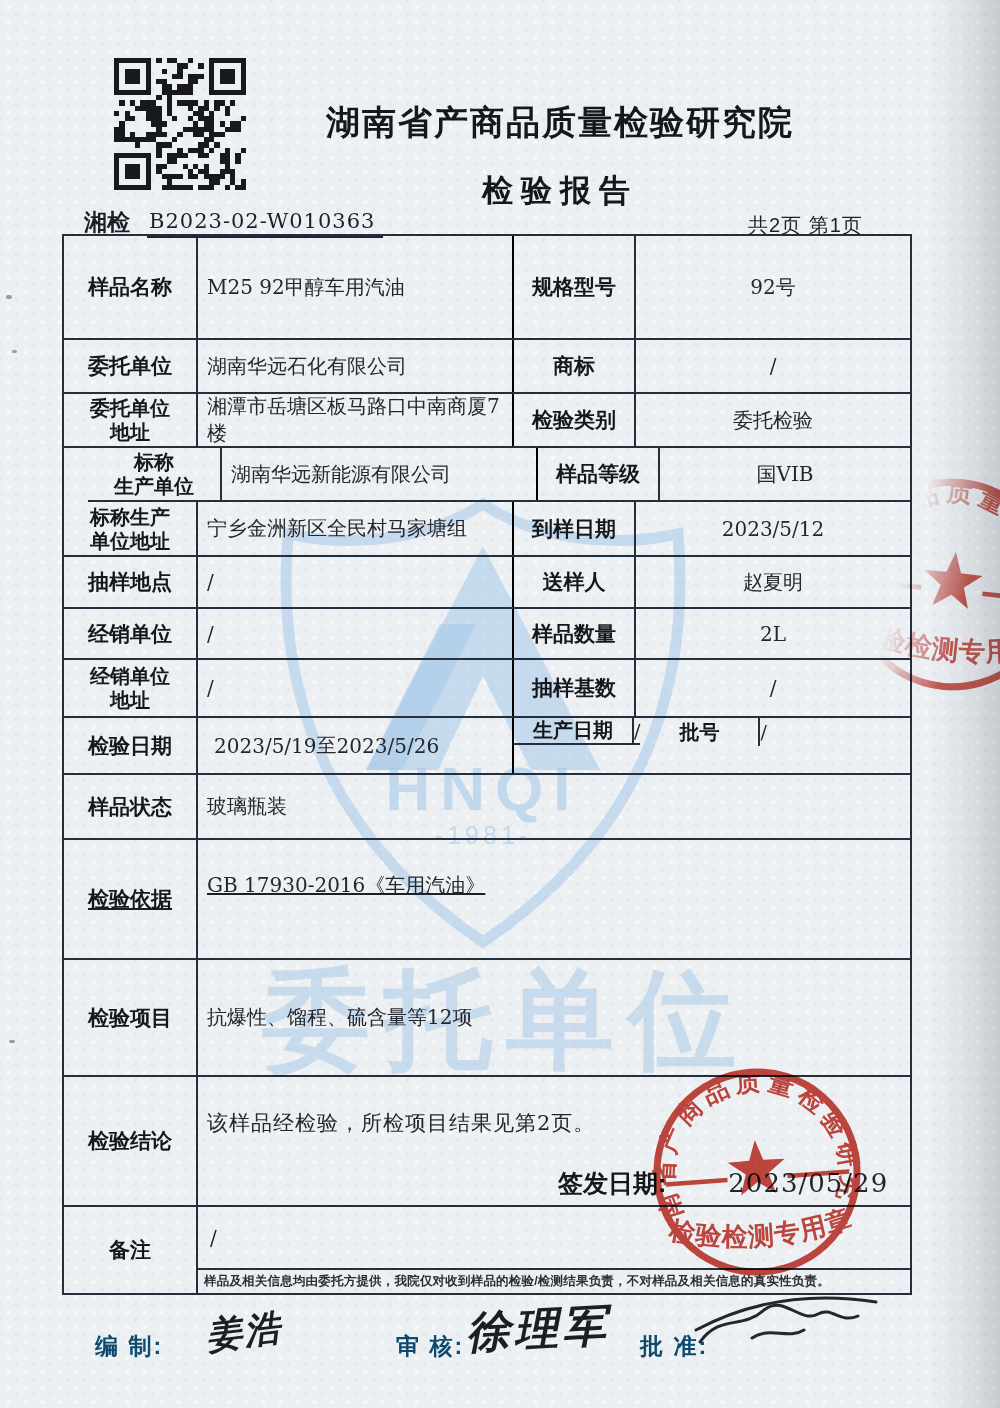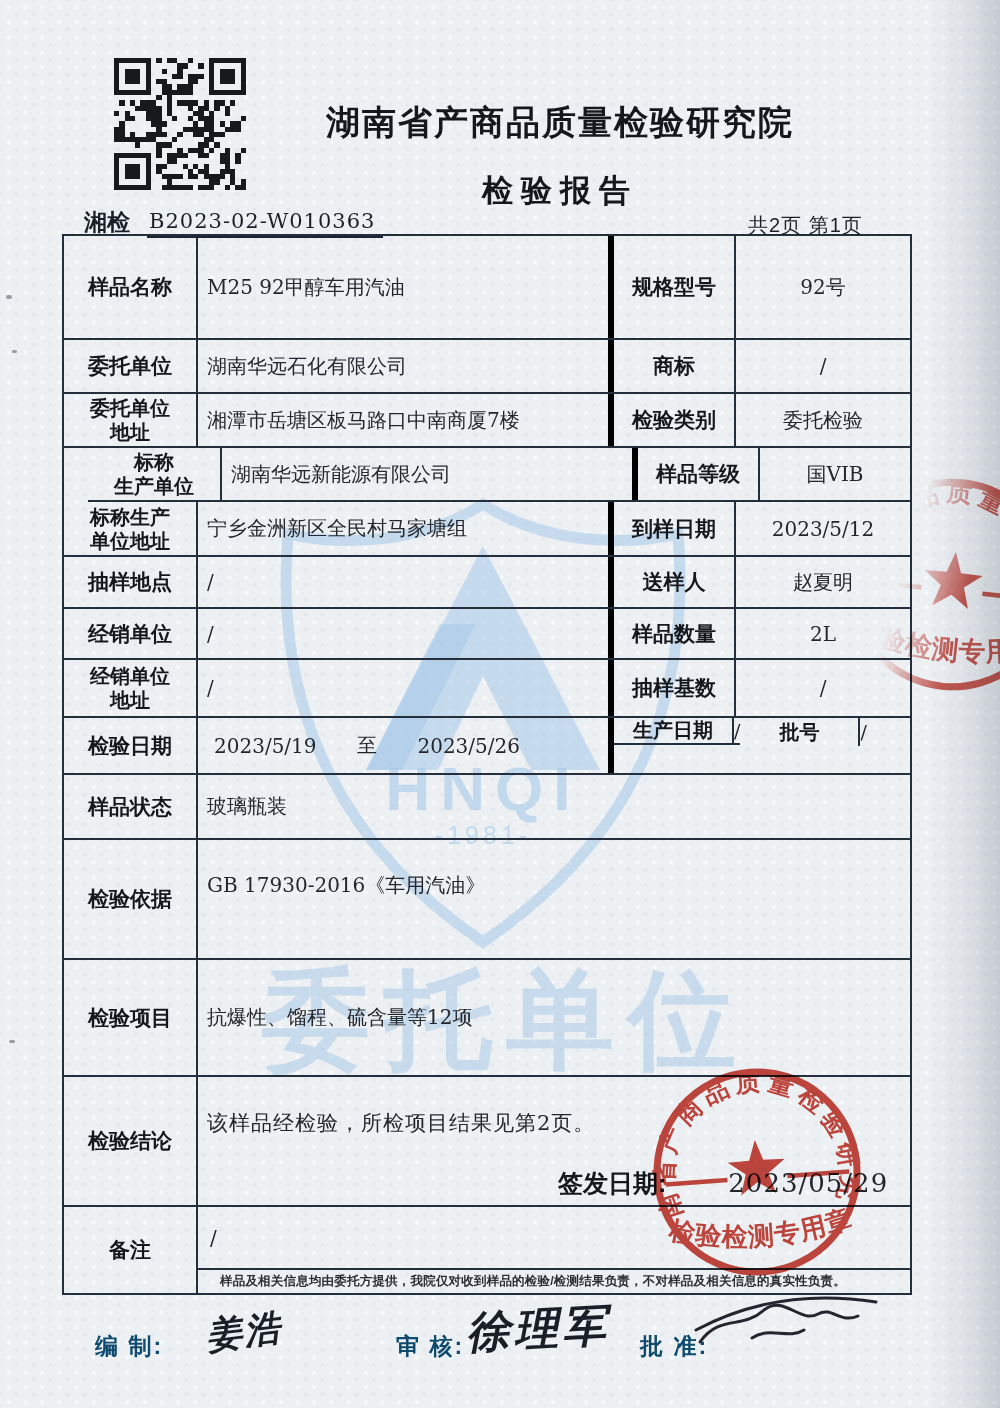--- a/index.html
+++ b/index.html
@@ -36,21 +36,21 @@
   .pageinfo{left:748px;top:212px;font-size:20px;letter-spacing:1px;}
   
   .rt{left:62px;top:234px;width:850px;height:1061px;z-index:2;
     border:2px solid #242e3c;box-sizing:border-box;display:flex;flex-direction:column;
     background:transparent;}
   .row{display:flex;box-sizing:border-box;border-bottom:2px solid #242e3c;flex:0 0 auto;}
   .row.last{border-bottom:none;}
   .cell{box-sizing:border-box;display:flex;align-items:center;}
   .lab{width:134px;border-right:2px solid #242e3c;justify-content:center;text-align:center;
     font-weight:700;font-size:21px;line-height:1.2;white-space:pre-line;color:#14171c;flex:0 0 auto;}
-  .con{width:416px;border-right:6px solid #000000;padding-left:9px;font-size:20px;flex:0 0 auto;
+  .con{width:316px;border-right:2px solid #000000;padding-left:9px;font-size:20px;flex:0 0 auto;
     font-family:"DejaVu Serif",serif;color:#23262c;}
   .rlab{width:122px;border-right:2px solid #242e3c;justify-content:center;text-align:center;
     font-weight:700;font-size:21px;line-height:1.2;white-space:pre-line;color:#14171c;flex:0 0 auto;}
   .val{flex:1;justify-content:center;text-align:center;font-size:20px;
     font-family:"DejaVu Serif",serif;color:#23262c;}
   .con.full{flex:1;border-right:none;}
   .r9con{justify-content:space-between;padding:0 88px 0 16px;}
   .r9right{flex:1;display:flex;flex-direction:row;}
   .subrow{display:flex;box-sizing:border-box;flex:0 0 auto;}
   .subrow.first{border-bottom:2px solid #242e3c;height:27px;}
@@ -60,21 +60,21 @@
   .sv{flex:1;display:flex;align-items:center;justify-content:center;font-size:19px;
     font-family:"DejaVu Serif",serif;}
   .concl{position:relative;flex:1;border-right:none;padding:0;align-items:flex-start;}
   .concl-text{position:absolute;left:9px;top:32px;font-size:21px;letter-spacing:1px;}
   .issue{position:absolute;left:360px;bottom:5px;display:flex;align-items:baseline;}
   .issue-lab{font-family:"Liberation Sans",sans-serif;font-weight:700;font-size:25px;color:#14171c;}
   .issue-date{margin-left:62px;font-size:26px;letter-spacing:1px;}
   .remarea{flex:1;display:flex;flex-direction:column;}
   .remval{height:61px;display:flex;align-items:center;padding-left:12px;font-size:20px;
     font-family:"DejaVu Serif",serif;}
-  .footnote{border-top:2px solid #242e3c;flex:1;display:flex;align-items:center;padding:2px 22px;
+  .footnote{border-top:2px solid #242e3c;flex:1;display:flex;align-items:center;padding:2px 6px;
     font-size:12.5px;font-weight:700;color:#2a2d32;letter-spacing:.2px;}
   
   .stamp{z-index:5;pointer-events:none;mix-blend-mode:multiply;}
   .main-stamp{left:647px;top:1062px;width:220px;height:220px;opacity:.92;transform:rotate(-4deg);}
   .edge-stamp{left:840px;top:472px;width:225px;height:225px;opacity:.82;transform:rotate(6deg);
     -webkit-mask-image:linear-gradient(100deg,transparent 30%,#000 56%);
     mask-image:linear-gradient(100deg,transparent 30%,#000 56%);}
   .sring{fill:none;stroke:#c5392f;stroke-width:7px;}
   .sfill{fill:#c5392f;}
   .sline{stroke:#c5392f;stroke-width:4.5px;}
@@ -403,21 +403,21 @@
         <div class="sv">/</div>
       </div>
     </div>
   </div>
 
   <div class="row" style="height:65px;">
     <div class="cell lab">样品状态</div>
     <div class="cell con full">玻璃瓶装</div>
   </div>
 
-  <div class="row" style="height:120px;">
+  <div class="row" style="height:120px;text-decoration:underline;">
     <div class="cell lab">检验依据</div>
     <div class="cell con full" style="align-items:flex-start;padding-top:32px;">GB 17930-2016《车用汽油》</div>
   </div>
 
   <div class="row" style="height:117px;">
     <div class="cell lab">检验项目</div>
     <div class="cell con full">抗爆性、馏程、硫含量等12项</div>
   </div>
 
   <div class="row" style="height:130px;">

